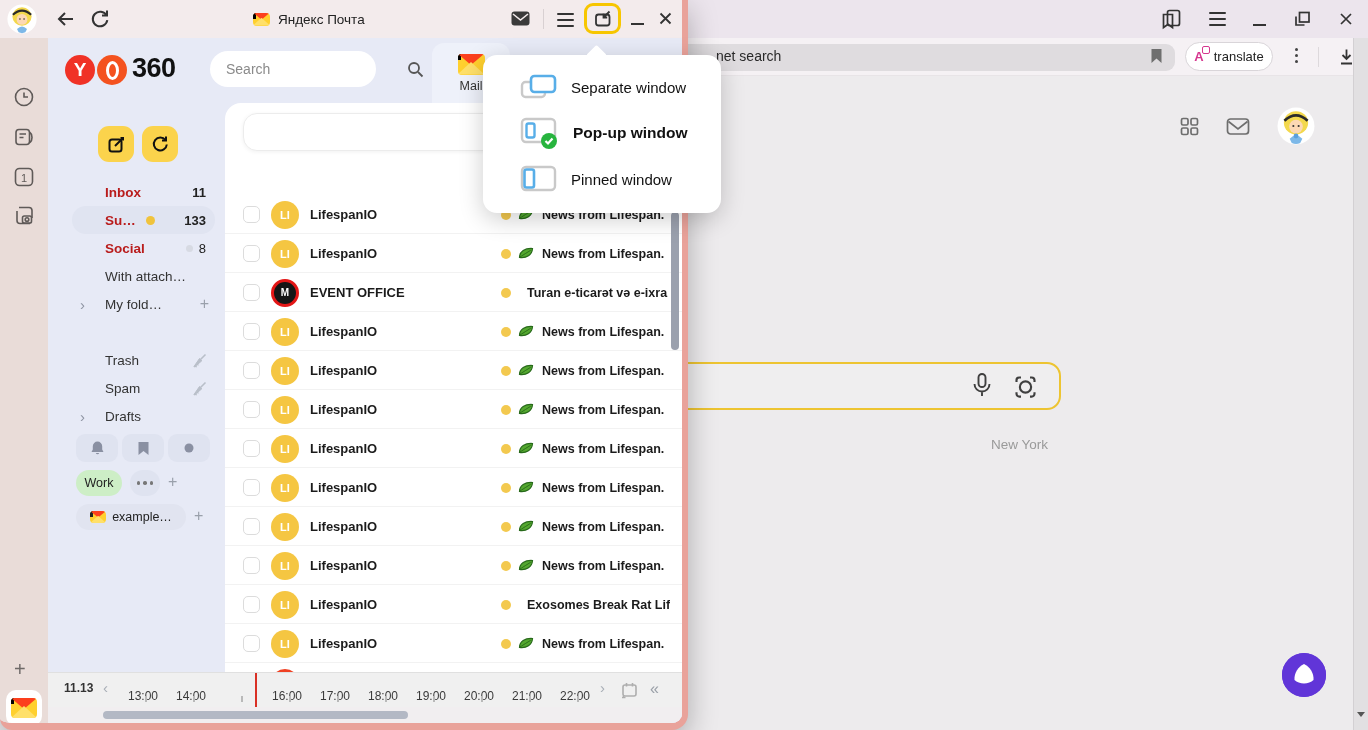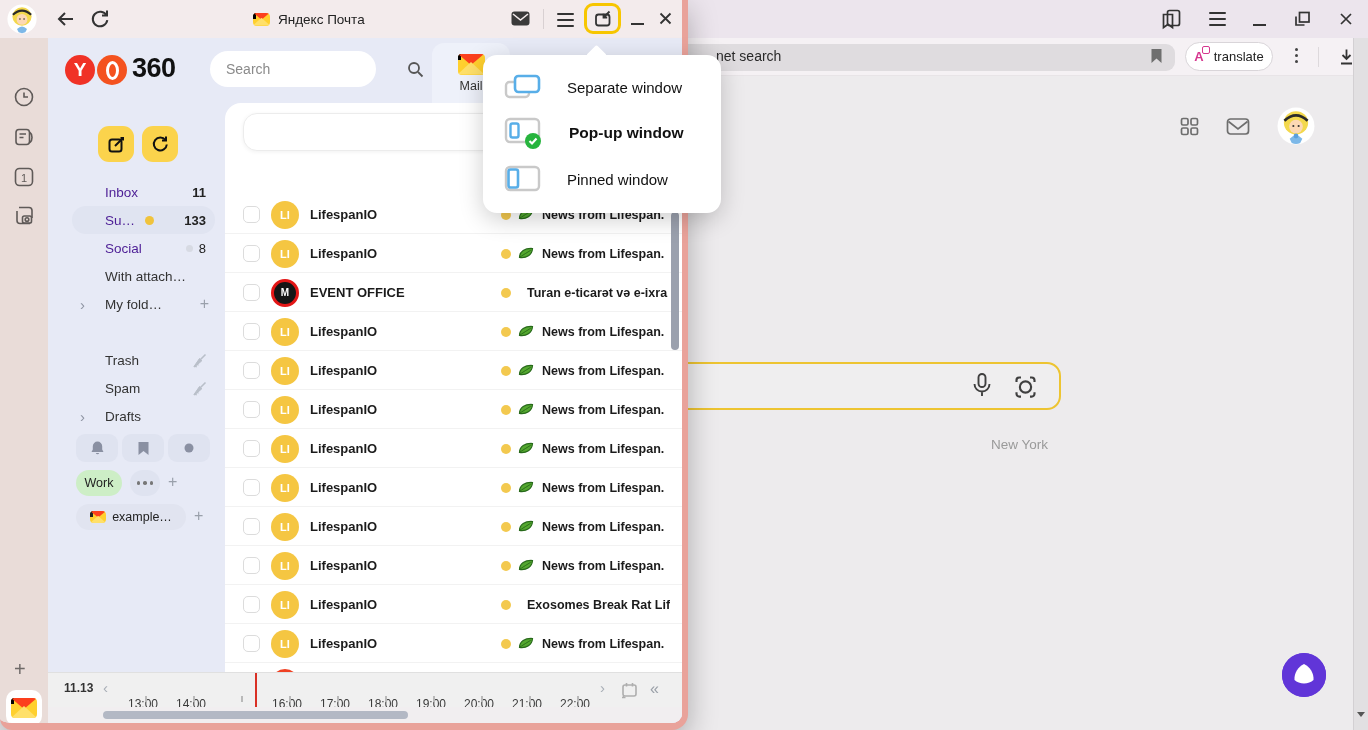--- a/index.html
+++ b/index.html
@@ -72,21 +72,21 @@
   .m-search input { border:none; outline:none; flex:1; font-size:14px; color:#333; background:transparent; font-family:inherit; }
   .m-search input::placeholder { color:#8a8a8a; }
   .mail-tab { left:384px; top:5px; width:78px; height:60px; background:#eef1fa; border-radius:12px 12px 0 0;
               display:flex; flex-direction:column; align-items:center; justify-content:center; gap:4px; }
   .mail-tab-label { font-size:12.5px; color:#333; }
 
   
   .btn-yellow { position:absolute; width:36px; height:36px; background:#fbd34c; border-radius:11px; display:flex; align-items:center; justify-content:center; }
   .folder { position:absolute; left:24px; width:143px; height:28px; display:flex; align-items:center; }
   .folder .flabel { margin-left:33px; font-size:13.5px; color:#333; white-space:nowrap; }
-  .folder .bold { font-weight:normal; color:#4c1d95; }
+  .folder .bold { font-weight:bold; color:#b91c1c; }
   .folder.sel { background:#e0e4f1; border-radius:14px; }
   .fchev { position:absolute; left:8px; color:#8f95a3; font-size:15px; line-height:1; }
   .fcount { margin-left:auto; margin-right:9px; font-size:13px; color:#222; }
   .fdot-y { width:9px; height:9px; border-radius:50%; background:#f0c33c; margin-left:10px; }
   .fdot-g { width:7px; height:7px; border-radius:50%; background:#d7dae3; margin-left:auto; margin-right:6px; }
   .fplus { margin-left:auto; margin-right:6px; color:#9aa0ab; font-size:16px; }
   .fbroom { margin-left:auto; margin-right:8px; }
   .pill { position:absolute; height:28px; background:#dfe3f0; border-radius:9px; display:flex; align-items:center; justify-content:center; }
   .tagpill { position:absolute; height:26px; border-radius:13px; display:flex; align-items:center; justify-content:center; font-size:12.5px; color:#222; gap:6px; }
 
@@ -107,33 +107,33 @@
   .m-dot { position:absolute; left:276px; top:15px; width:10px; height:10px; border-radius:50%; background:#f3c94f; }
   .m-leaf { position:absolute; left:292px; top:12px; }
   .m-sub { position:absolute; left:317px; right:12px; top:12.5px; font-size:12.5px; font-weight:bold; color:#1b1b1b; white-space:nowrap; overflow:hidden; }
   .m-sub.noleaf { left:302px; }
   .list-scroll { position:absolute; left:446px; top:109px; width:8px; height:138px; background:#9ba1ae; border-radius:4px; }
 
   
   .timeline { left:0; top:634px; width:634px; height:35px; background:#f0f0f0; border-top:1px solid #e0e0e0; }
   .tl-date { position:absolute; left:16px; top:8px; font-size:12px; font-weight:bold; color:#333; }
   .tl-chev { position:absolute; top:6px; font-size:15px; color:#a8aeb6; }
-  .tl-time { position:absolute; top:24px; font-size:12px; color:#3a3a3a; white-space:nowrap; overflow:hidden; }
+  .tl-time { position:absolute; top:16px; font-size:12px; color:#3a3a3a; white-space:nowrap; overflow:hidden; }
   .tl-time.red { color:#e2342b; }
   .tl-tick { position:absolute; top:23px; width:1.5px; height:6px; background:#b9b9b9; }
   .tl-now { position:absolute; left:207px; top:0; width:1.5px; height:35px; background:#d93025; }
   .tl-collapse { position:absolute; left:602px; top:7px; font-size:16px; color:#9aa0a8; letter-spacing:-2px; }
   .bottom-strip { left:0; top:669px; width:634px; height:16px; background:#f1eef0; }
   .hscroll { left:55px; top:673px; width:305px; height:8px; background:#b3b8c4; border-radius:4px; position:absolute; }
 
   
   .menu { left:483px; top:55px; width:238px; height:158px; background:#fff; border-radius:14px;
           box-shadow:0 6px 24px rgba(0,0,0,.2); z-index:30; padding-top:9px; }
   .menu-notch { position:absolute; left:106px; top:-7px; width:15px; height:15px; background:#fff; transform:rotate(45deg); border-radius:2px; }
-  .menu-item { height:46px; display:flex; align-items:center; gap:26px; padding-left:21px; cursor:default; }
+  .menu-item { height:46px; display:flex; align-items:center; gap:14px; padding-left:37px; cursor:default; }
   .menu-item .lbl { font-size:15px; color:#111; }
   .menu-item.sel .lbl { font-weight:bold; font-size:15.5px; }
 </style>
 </head>
 <body>
 
 <div id="app">
 
   <div class="abs b-titlebar">
     <div class="win-icons">

